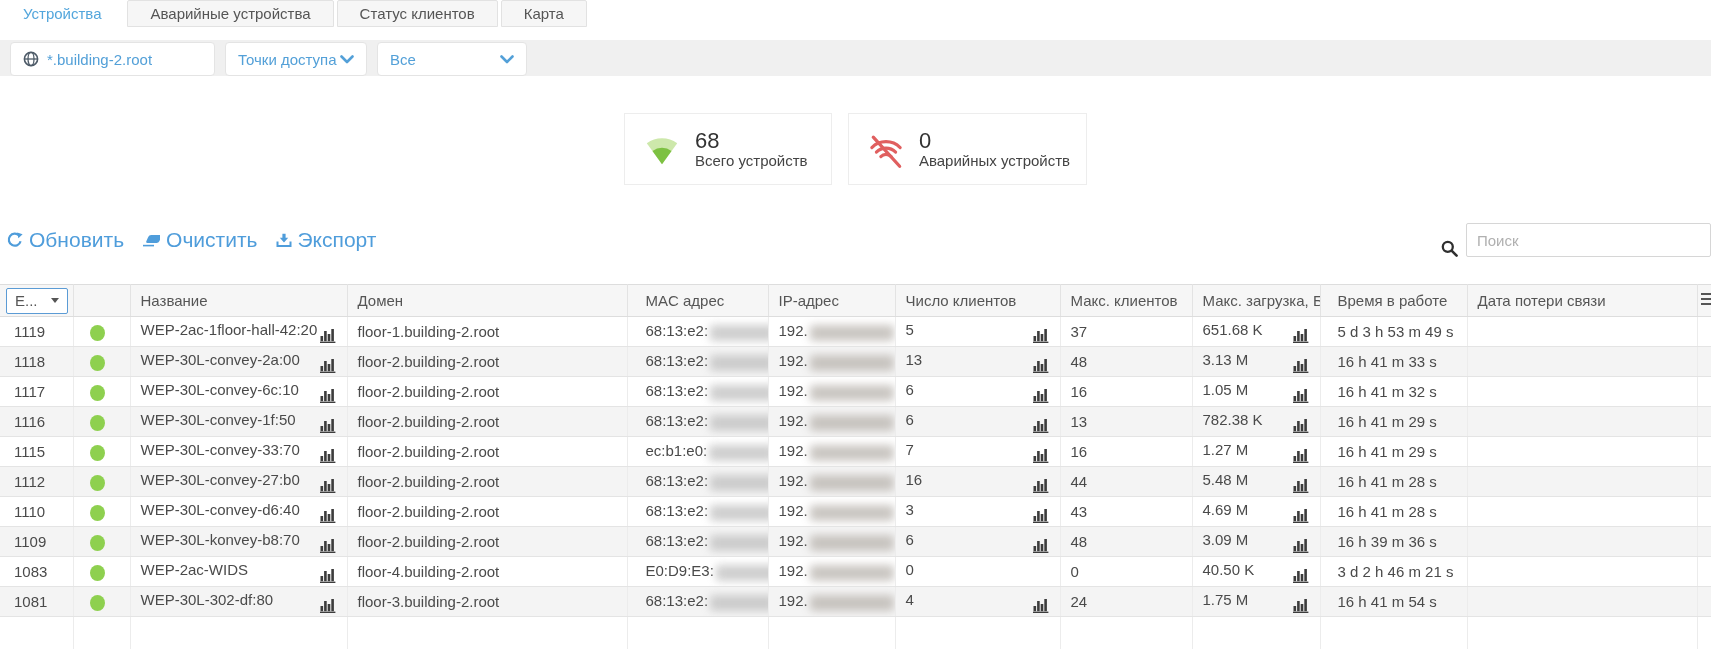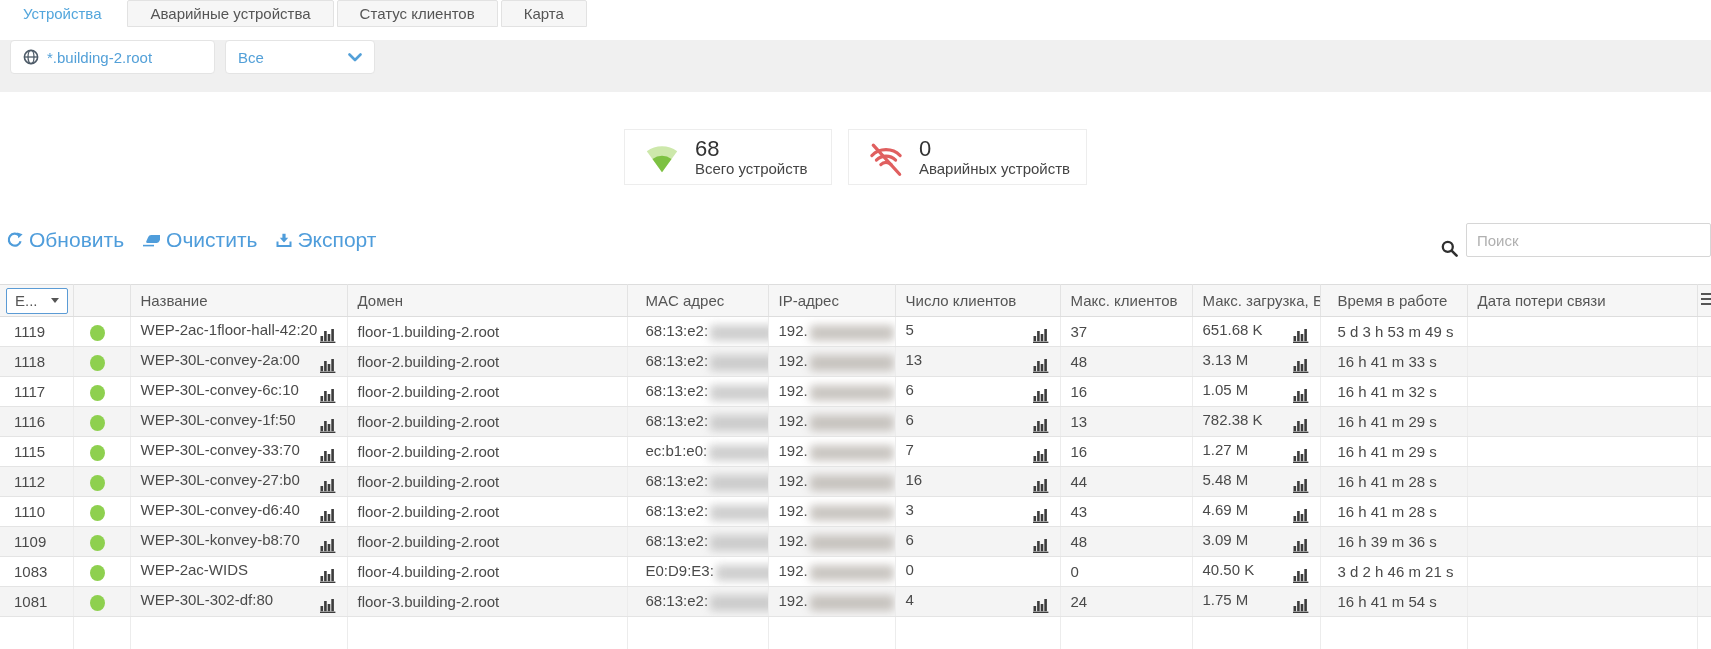--- a/index.html
+++ b/index.html
@@ -7,32 +7,32 @@
   body { font-family: "Liberation Sans", sans-serif; color:#4a4a4a; }
   .page { position:relative; width:1711px; height:649px; overflow:hidden; background:#fff; }
 
   
   .tabbar { display:flex; align-items:flex-end; height:27px; gap:3px; }
   .tab { height:27px; line-height:25px; padding:0 22px; font-size:15px; color:#555;
          background:#f6f6f6; border:1px solid #e2e2e2; border-radius:2px 2px 0 0; cursor:pointer; white-space:nowrap; }
   .tab.active { background:#fff; border-color:transparent; color:#53a6dc; }
 
   
-  .filterbar { margin-top:13px; height:52px; background:#f0f0f0; display:flex; align-items:flex-start; gap:10px; padding:0 10px; }
+  .filterbar { margin-top:13px; height:36px; background:#f0f0f0; display:flex; align-items:flex-end; gap:10px; padding:0 10px; }
   .fctrl { height:34px; background:#fff; border:1px solid #e4e4e4; border-radius:4px; display:flex; align-items:center;
            padding:0 12px; font-size:15px; color:#53a0d8; cursor:pointer; }
   .fctrl .txt { white-space:nowrap; overflow:hidden; }
   .f-domain { width:205px; gap:8px; }
   .f-type { width:142px; justify-content:space-between; }
   .f-all { width:150px; justify-content:space-between; }
 
   
   .stats { margin-top:37px; display:flex; justify-content:center; gap:16px; }
   .stat-card { background:#fff; border:1px solid #ededed; display:flex; align-items:center; gap:12px;
-               padding:9px 16px; min-width:208px; height:56px; }
+               padding:9px 16px; min-width:208px; height:72px; }
   .stat-value { font-size:22px; color:#333; line-height:1.05; }
   .stat-label { font-size:15px; color:#444; }
 
   
   .toolbar { margin-top:38px; display:flex; align-items:center; padding-left:7px; height:34px; }
   .tool-link { display:flex; align-items:center; gap:6px; color:#4f9ddb; font-size:21px; margin-right:18px;
                cursor:pointer; text-decoration:none; }
   .search { margin-left:auto; display:flex; align-items:flex-end; gap:8px; }
   .search input { width:245px; height:34px; border:1px solid #d6d6d6; border-radius:2px; padding:0 10px;
                   font-size:15px; color:#555; font-family:"Liberation Sans",sans-serif; }
@@ -78,20 +78,28 @@
   <div class="filterbar">
     <div class="fctrl f-domain">
       <span>
         <svg width="16" height="16" viewBox="0 0 16 16">
             <circle cx="8" cy="8" r="6.6" fill="none" stroke="#4e5b68" stroke-width="1.6"></circle>
             <ellipse cx="8" cy="8" rx="3" ry="6.6" fill="none" stroke="#4e5b68" stroke-width="1.3"></ellipse>
             <line x1="1.4" y1="8" x2="14.6" y2="8" stroke="#4e5b68" stroke-width="1.3"></line>
           </svg>
       </span>
       <span class="txt">*.building-2.root</span>
+    </div>
+    <div class="fctrl f-type">
+      <span class="txt">Точки доступа</span>
+      <span>
+        <svg width="14" height="9" viewBox="0 0 14 9">
+            <polyline points="1.5,1.5 7,7 12.5,1.5" fill="none" stroke="#53a0d8" stroke-width="2.6" stroke-linecap="round" stroke-linejoin="round"></polyline>
+          </svg>
+      </span>
     </div>
     <div class="fctrl f-all">
       <span class="txt">Все</span>
       <span>
         <svg width="14" height="9" viewBox="0 0 14 9">
             <polyline points="1.5,1.5 7,7 12.5,1.5" fill="none" stroke="#53a0d8" stroke-width="2.6" stroke-linecap="round" stroke-linejoin="round"></polyline>
           </svg>
       </span>
     </div>
   </div>

